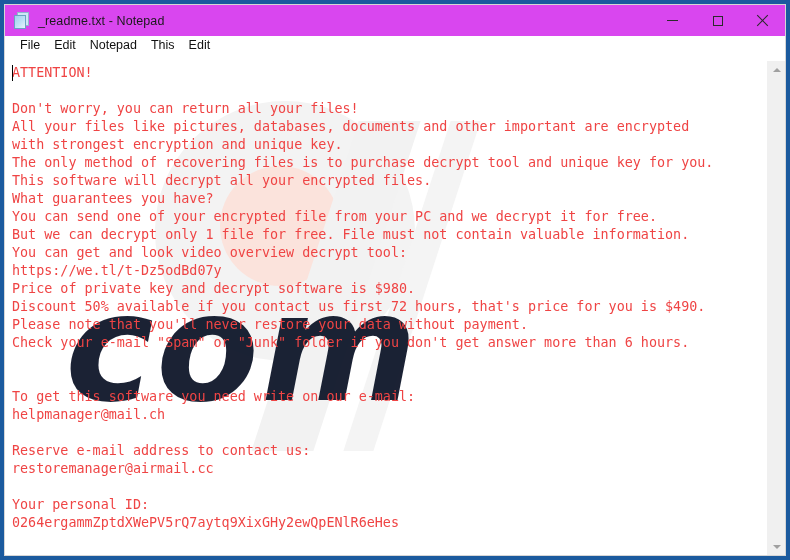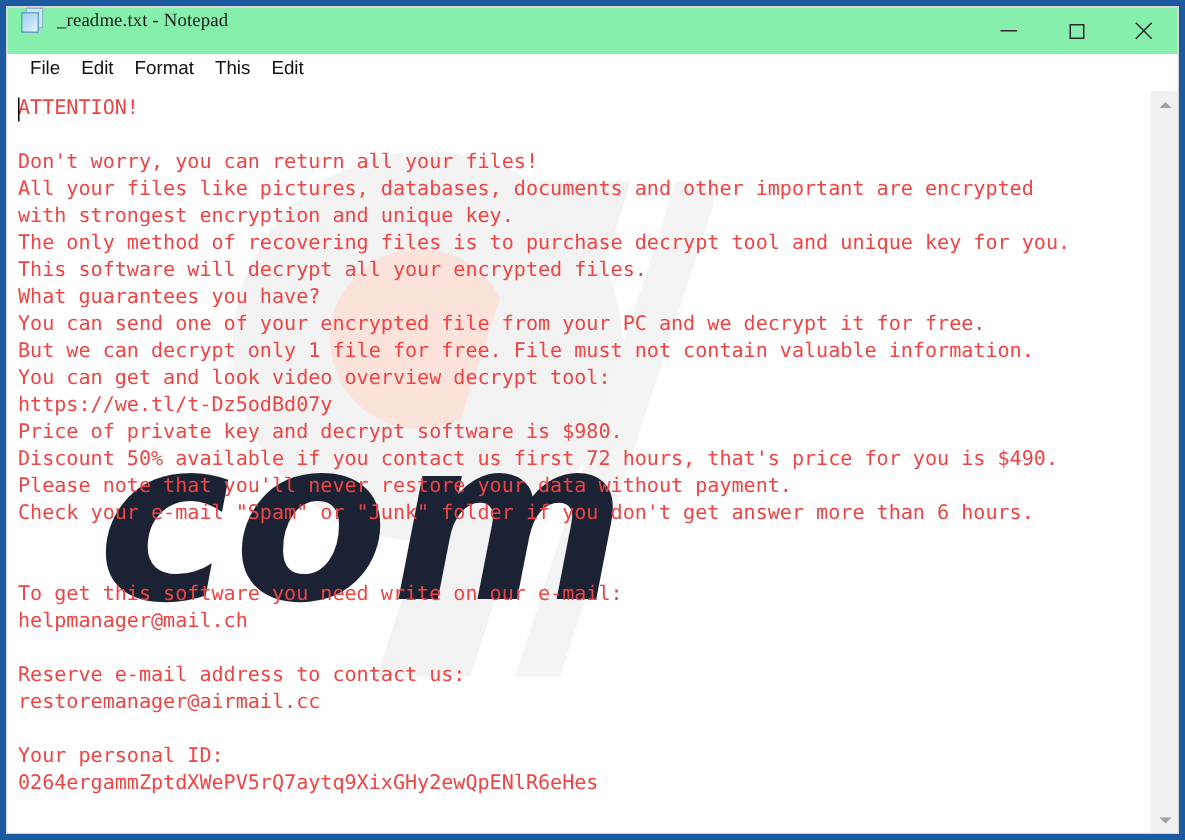--- a/index.html
+++ b/index.html
@@ -33,25 +33,24 @@
     display: flex;
     flex-direction: column;
     box-sizing: border-box;
     border: 1px solid #d6d6d6;
   }
 
   
   .titlebar {
     height: 31px;
     min-height: 31px;
-    background: #86efac;
-    display: flex;
-    align-items: flex-start;
-    position: relative;
-    font-family: Liberation Serif, serif;
+    background: #d946ef;
+    display: flex;
+    align-items: center;
+    position: relative;
   }
   .title-left {
     display: flex;
     align-items: center;
     padding-left: 9px;
     gap: 7px;
   }
   .app-icon {
     width: 17px;
     height: 17px;
@@ -305,21 +304,21 @@
         </button>
         <button class="win-btn">
           <span class="glyph-close"></span>
         </button>
       </div>
     </div>
 
     <div class="menubar">
       <div class="menu-item">File</div>
       <div class="menu-item">Edit</div>
-      <div class="menu-item">Format</div>
+      <div class="menu-item">Notepad</div>
       <div class="menu-item">This</div>
       <div class="menu-item">Edit</div>
     </div>
 
     <div class="editor-wrap">
 
       <div class="textarea">
         <div class="watermark">
           <div class="wm-shape-a"></div>
           <div class="wm-shape-b"></div>

